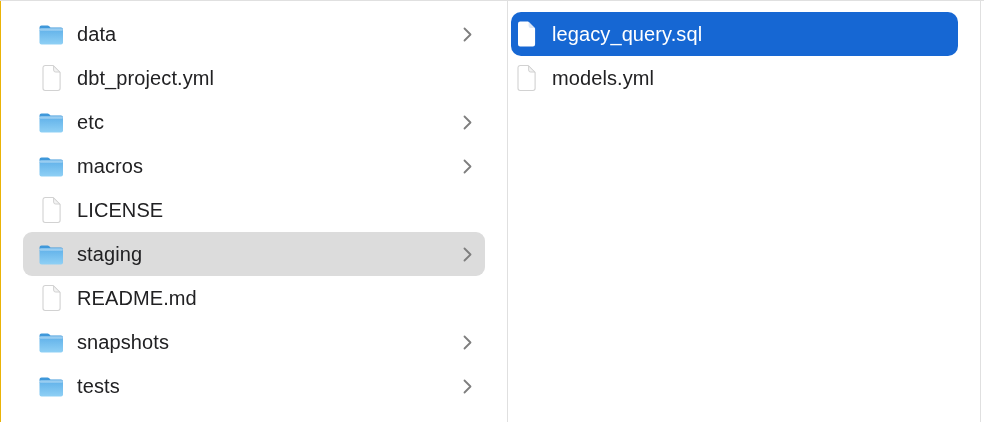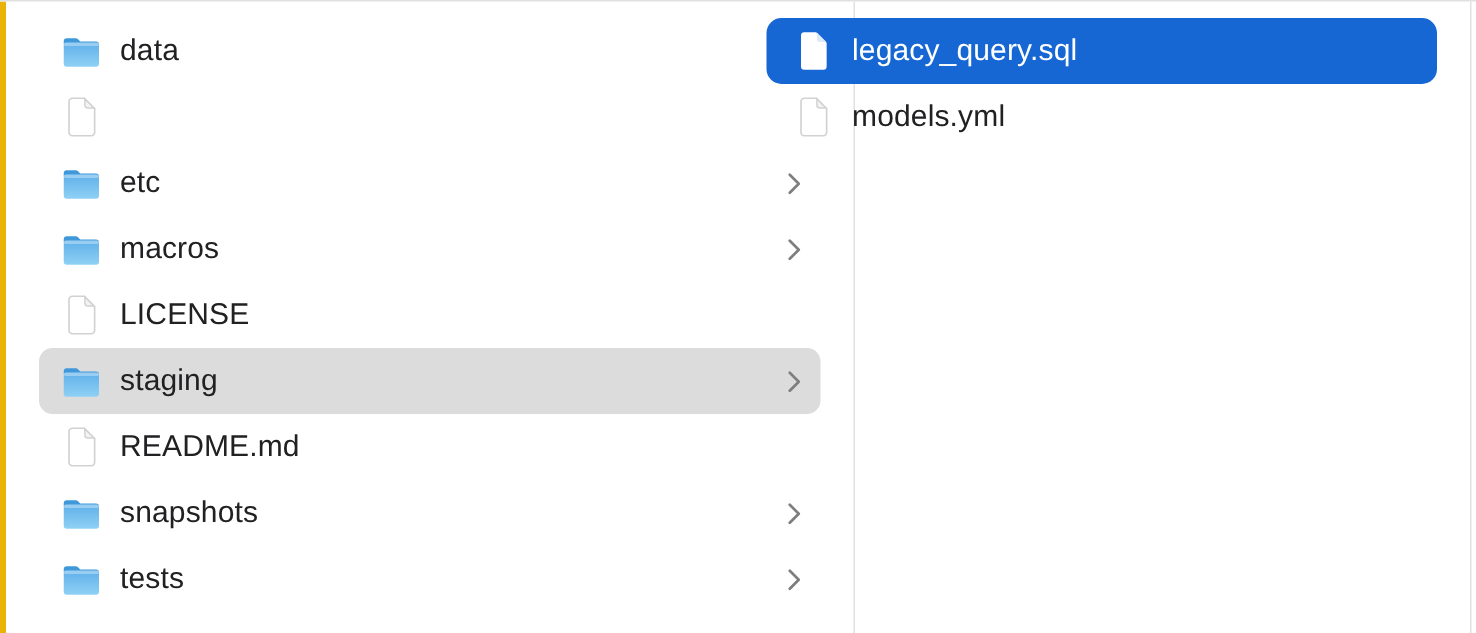--- a/index.html
+++ b/index.html
@@ -13,33 +13,33 @@
     overflow:hidden;
     -webkit-font-smoothing:antialiased;
   }
   .column {
     position:absolute; top:0; bottom:0;
     box-sizing:border-box;
     border-right:1px solid var(--divider,#e0e0e0);
     padding-top:11px;
     overflow:hidden;
   }
-  .col-left  { left:0;   width:570px; border-left:4px solid #eab308; }
+  .col-left  { left:0;   width:508px; border-left:1px solid #eab308; }
   .col-right { left:493px; width:488px; }
 
   .row {
     height:44px;
     margin:0 22px;
     padding:0 10px 0 14px;
     border-radius:9px;
     display:flex; align-items:center;
     box-sizing:border-box;
     gap:12px;
   }
-  .col-right .row { margin-left:18px; padding-left:17px; }
+  .col-right .row { margin-left:18px; padding-left:1px; }
   .row.sel-gray { background:var(--sel-gray,#dcdcdc); }
   .row.sel-blue { background:var(--sel-blue,#1667d3); border-radius:10px; }
 
   .icon {
     width:28px; height:30px; flex:0 0 28px;
     display:flex; align-items:center; justify-content:center;
   }
   .label {
     font-size:20px;
     color:var(--text,#212123);
@@ -80,20 +80,21 @@
         </span>
   </div>
 
   <div class="row">
     <span class="icon">
           <svg width="23" height="28" viewBox="0 0 23 28">
             <path d="M3 3.7 a2.2 2.2 0 0 1 2.2-2.2 h7.9 l7 7 v15.8 a2.2 2.2 0 0 1 -2.2 2.2 h-12.7 a2.2 2.2 0 0 1 -2.2-2.2 z" fill="#ffffff" stroke="#d2d2d2" stroke-width="1.1"></path>
             <path d="M13.6 1.9 v4.1 a2 2 0 0 0 2 2 h4.1 z" fill="#f3f3f3" stroke="#d2d2d2" stroke-width="1"></path>
           </svg>
         </span>
+    <span class="label">dbt_project.yml</span>
 
   </div>
 
   <div class="row">
     <span class="icon">
           <svg width="27" height="23" viewBox="0 0 27 23">
             <defs>
               <linearGradient id="fg1" x1="0" y1="0" x2="0" y2="1">
                 <stop offset="0" stop-color="#5fb0e9"></stop>
                 <stop offset="1" stop-color="#8fd0f5"></stop>

